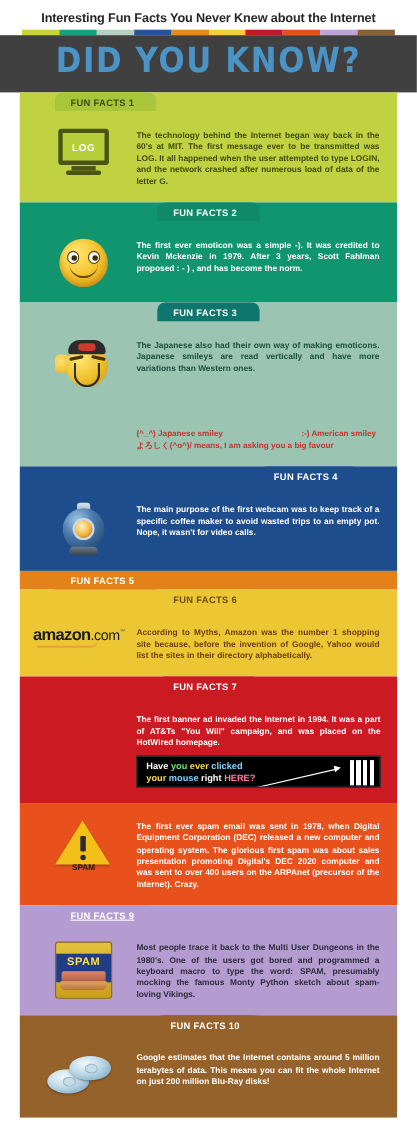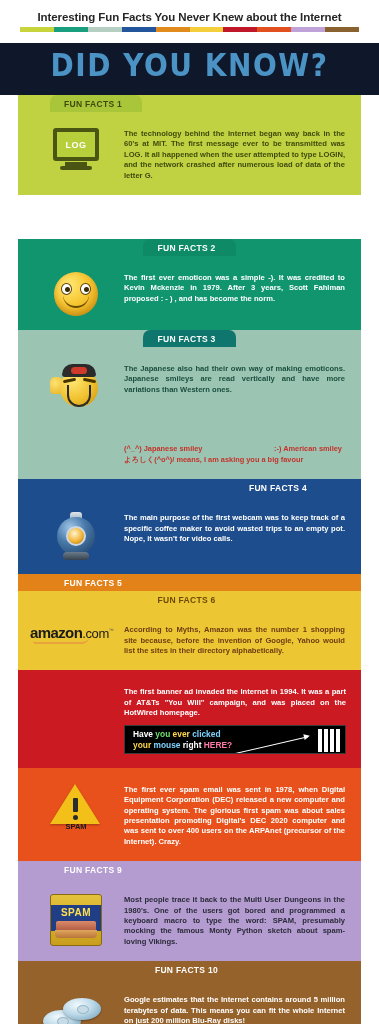--- a/index.html
+++ b/index.html
@@ -35,22 +35,21 @@
     height: 5px;
     margin-top: 3px;
     width: 339px;
   }
   .color-bar span { flex: 1 1 0; height: 5px; }
 
   
   .hero {
     position: relative;
     height: 52px;
-    background: #0f172a;
-    margin-top: 11px;
+    background: #404040;
   }
   .hero-text {
     position: absolute;
     left: 0; right: 0;
     top: 6px;
     text-align: center;
     font-family: "DejaVu Sans", sans-serif;
     font-size: 28px;
     font-weight: bold;
     color: #4a93c4;
@@ -398,21 +397,21 @@
           <div class="icon-slot">
             <div class="monitor">
               <div class="scr">LOG</div>
               <div class="stand"></div>
               <div class="base"></div>
             </div>
           </div>
           <div class="fact-text" style="color: rgb(63, 74, 12);">The technology behind the Internet began way back in the 60's at MIT. The first message ever to be transmitted was LOG. It all happened when the user attempted to type LOGIN, and the network crashed after numerous load of data of the letter G.</div>
         </div>
       </div>
-      <div class="panel" style="background: rgb(17, 149, 111); margin-top: 44px;">
+      <div class="panel" style="background: rgb(17, 149, 111);">
         <div class="tab-row center">
           <div class="tab" style="background: rgb(14, 138, 103); color: rgb(255, 255, 255);">FUN FACTS 2</div>
         </div>
         <div class="panel-inner">
           <div class="icon-slot">
             <div class="smiley">
               <div class="eye l">
                 <div class="p"></div>
               </div>
               <div class="eye r">
@@ -476,20 +475,23 @@
           <div class="tab" style="background: rgb(237, 199, 51); color: rgb(109, 74, 6);">FUN FACTS 6</div>
         </div>
         <div class="panel-inner">
           <div class="icon-slot">
             <div class="amazon"><span class="a1">amazon</span><span class="a2">.com</span><span class="tm">™</span><div class="swoosh"></div></div>
           </div>
           <div class="fact-text" style="color: rgb(109, 61, 18);">According to Myths, Amazon was the number 1 shopping site because, before the invention of Google, Yahoo would list the sites in their directory alphabetically.</div>
         </div>
       </div>
       <div class="panel" style="background: rgb(204, 26, 34);">
+        <div class="tab-row center">
+          <div class="tab" style="background: rgb(204, 26, 34); color: rgb(255, 255, 255);">FUN FACTS 7</div>
+        </div>
         <div class="panel-inner">
           <div class="icon-slot"></div>
           <div class="fact-text" style="color: rgb(255, 255, 255);">The first banner ad invaded the Internet in 1994. It was a part of AT&amp;Ts "You Will" campaign, and was placed on the HotWired homepage.<div class="banner">
               <div class="bt"><span style="color:#ffffff">Have </span><span style="color:#6fe36f">you </span><span style="color:#ffd84d">ever </span><span style="color:#7fd4ff">clicked</span><br><span style="color:#ffd84d">your </span><span style="color:#7fd4ff">mouse </span><span style="color:#ffffff">right </span><span style="color:#ff7aa8">HERE?</span></div>
               <div class="arrow"></div>
               <div class="bars"></div>
             </div></div>
         </div>
       </div>
       <div class="panel" style="background: rgb(232, 81, 28);">
@@ -500,21 +502,21 @@
               <div class="bang"></div>
               <div class="dot"></div>
               <div class="lbl">SPAM</div>
             </div>
           </div>
           <div class="fact-text" style="color: rgb(255, 255, 255);">The first ever spam email was sent in 1978, when Digital Equipment Corporation (DEC) released a new computer and operating system. The glorious first spam was about sales presentation promoting Digital's DEC 2020 computer and was sent to over 400 users on the ARPAnet (precursor of the Internet). Crazy.</div>
         </div>
       </div>
       <div class="panel" style="background: rgb(180, 156, 208);">
         <div class="tab-row left">
-          <div class="tab" style="background: rgb(180, 156, 208); color: rgb(255, 255, 255);">FUN FACTS 9</div>
+          <div class="tab" style="background: rgb(180, 156, 208); color: rgb(255, 255, 255); text-decoration: underline;">FUN FACTS 9</div>
         </div>
         <div class="panel-inner">
           <div class="icon-slot">
             <div class="spamcan">
               <div class="band"></div>
               <div class="nm">SPAM</div>
               <div class="meat"></div>
               <div class="bun"></div>
             </div>
           </div>

